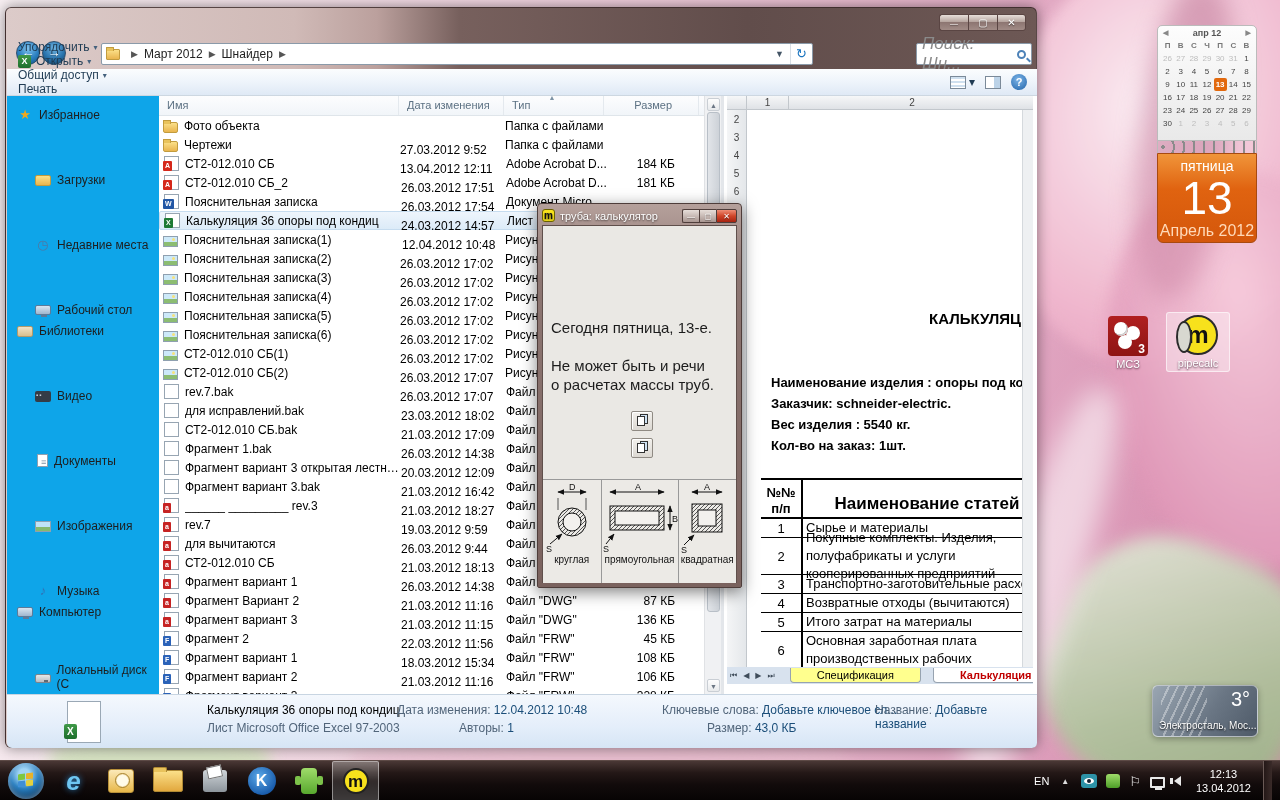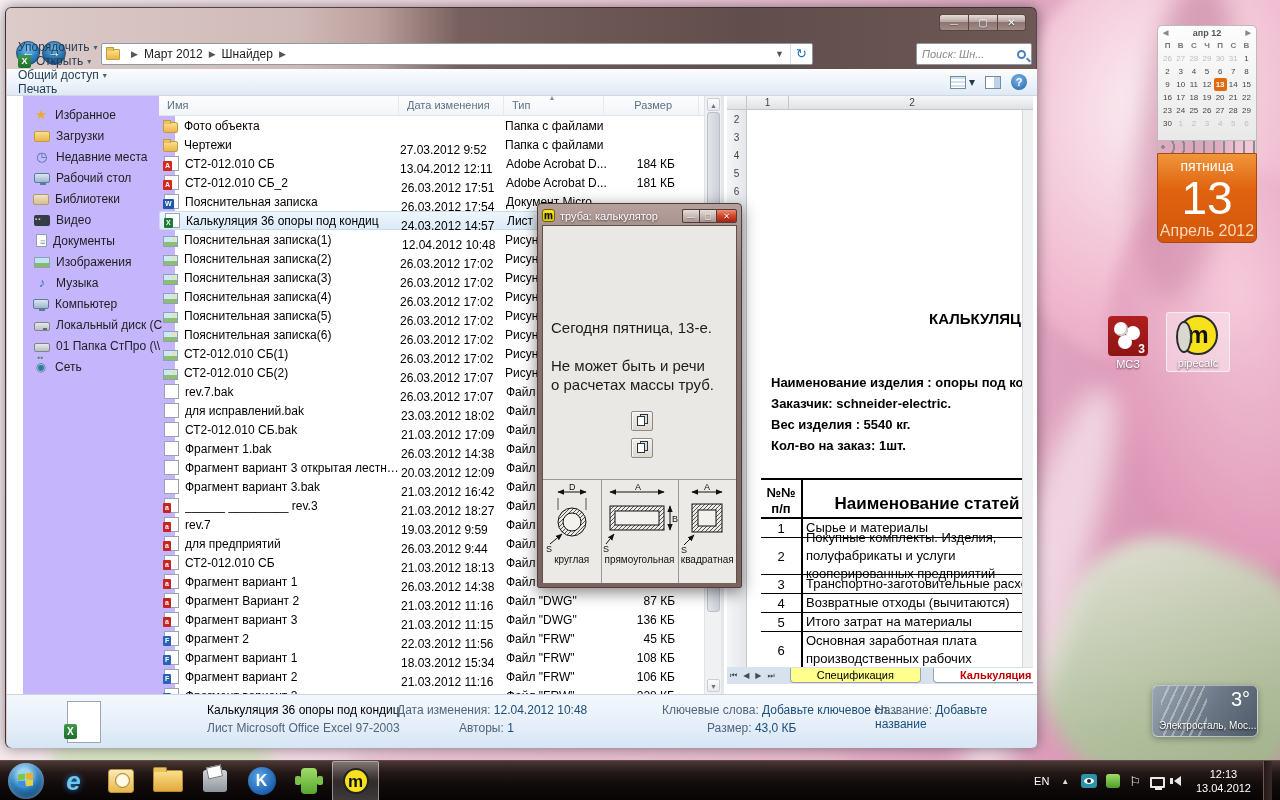--- a/index.html
+++ b/index.html
@@ -49,42 +49,42 @@
     background:linear-gradient(#fbe089,#e9b54e); border:1px solid #c29c3e; border-radius:1px;}
   .addr-folder::before{ content:""; position:absolute; left:-1px; top:-3px; width:6px; height:3px;
     background:#e9c35c; border:1px solid #c29c3e; border-bottom:none; border-radius:1px 1px 0 0;}
   .crumb-sep { color:#555; margin:0 6px; font-size:9px; }
   .addr-right { margin-left:auto; display:flex; align-items:center; }
   .addr-caret { color:#456; font-size:9px; padding:0 6px; }
   .addr-refresh { width:22px; height:20px; text-align:center; line-height:20px; color:#1a74bf; font-size:13px;
     border-left:1px solid #d7dee5; }
   .searchbox { position:absolute; left:910px; top:5px; width:116px; height:22px; background:#fff;
     border:1px solid #8a9aa9; border-radius:2px; display:flex; align-items:center; padding:0 5px; }
-  .search-ph { color:#8a8a8a; font-style:italic; font-size:11px; flex:1; }
+  .search-ph { color:#8a8a8a; font-style:italic; font-size:17px; flex:1; }
   .mag { width:9px; height:9px; border:2px solid #4d82b8; border-radius:50%; position:relative; }
   .mag::after{ content:""; position:absolute; left:7px; top:7px; width:5px; height:2px; background:#4d82b8; transform:rotate(45deg);}
   
   .cmdbar { position:absolute; left:1px; top:61px; width:1030px; height:27px;
     background:linear-gradient(#fbfdfe,#eef4fb 50%,#dfe9f5); border-bottom:1px solid #cdd7e1;
     display:flex; align-items:center; color:#1f3b53; }
   .cmd { padding:0 11px; display:flex; align-items:center; height:100%; }
   .cmd .caret{ font-size:8px; margin-left:4px; color:#44617d;}
   .mini-xls { width:13px; height:13px; margin-right:5px; background:linear-gradient(#3f9948,#1d6e2c);
     border-radius:2px; color:#fff; font-size:9px; font-weight:bold; text-align:center; line-height:13px;}
   .cmd-right { margin-left:auto; display:flex; align-items:center; padding-right:10px; }
   .ico-views { width:16px; height:13px; border:1px solid #7b8a99; background:
     repeating-linear-gradient(#cfe0ef 0 2px,#fff 2px 4px); margin-right:3px;}
   .ico-prevpane { width:16px; height:13px; border:1px solid #7b8a99; background:linear-gradient(90deg,#fff 55%,#bcd3e8 55%); margin:0 10px;}
   .ico-help { width:16px; height:16px; border-radius:50%; background:radial-gradient(circle at 45% 35%,#7db5e8,#1f62a8);
     color:#fff; font-size:11px; font-weight:bold; text-align:center; line-height:16px;}
   
   #main { position:absolute; left:1px; top:88px; width:1030px; height:598px; background:#fff; overflow:hidden;}
-  #sidebar { position:absolute; left:16px; top:0; width:152px; height:100%; background:#c4b5fd; padding-top:8px;}
+  #sidebar { position:absolute; left:0; top:0; width:152px; height:100%; background:#0ea5e9; padding-top:8px;}
   .srow { display:flex; align-items:center; height:21px; color:#1e1e1e; }
-  .srow.lvl0{ padding-left:10px; } .srow.lvl1{ padding-left:11px; }
+  .srow.lvl0{ padding-left:10px; } .srow.lvl1{ padding-left:28px;margin-top:44px; }
   .sico { width:16px; height:14px; margin-right:6px; font-size:11px; line-height:14px; text-align:center; position:relative;}
   .sico-star::before{ content:"★"; color:#f0a81e; font-size:13px;}
   .sico-folder,.sico-library{ background:linear-gradient(#fbe089,#e9b54e); border:1px solid #c29c3e; border-radius:2px; height:11px; margin-top:2px;}
   .sico-library{ background:linear-gradient(#efe3c8,#d9bf8e); border-color:#b09a6c;}
   .sico-recent::before{ content:"◷"; color:#4a7aa8; font-size:13px;}
   .sico-desktop,.sico-computer{ background:linear-gradient(#d9e6f2,#9fb6ce); border:1px solid #5c7b9a; border-radius:2px; height:10px; margin-top:1px;}
   .sico-desktop::after,.sico-computer::after{ content:""; position:absolute; left:5px; bottom:-3px; width:6px; height:2px; background:#5c7b9a;}
   .sico-video{ background:#343c46; border-radius:2px; height:11px; margin-top:2px;}
   .sico-video::before{ content:"▪▪"; color:#cfd6de; font-size:6px; position:absolute; left:1px; top:-3px; letter-spacing:1px;}
   .sico-document{ background:#fff; border:1px solid #8fa0b0; height:13px; width:11px; margin-left:2px;}
@@ -579,21 +579,21 @@
             </span>
             <span class="fname">rev.7</span>
             <span class="fdate">26.03.2012 9:44</span>
             <span class="ftype">Файл "CDW"</span>
             <span class="fsize"></span>
           </div>
           <div class="frow">
             <span class="fico fico-page fico-kompas">
               <span class="fbadge">a</span>
             </span>
-            <span class="fname">для предприятий</span>
+            <span class="fname">для вычитаются</span>
             <span class="fdate">21.03.2012 18:13</span>
             <span class="ftype">Файл "CDW"</span>
             <span class="fsize"></span>
           </div>
           <div class="frow">
             <span class="fico fico-page fico-kompas">
               <span class="fbadge">a</span>
             </span>
             <span class="fname">СТ2-012.010 СБ</span>
             <span class="fdate">26.03.2012 14:38</span>

